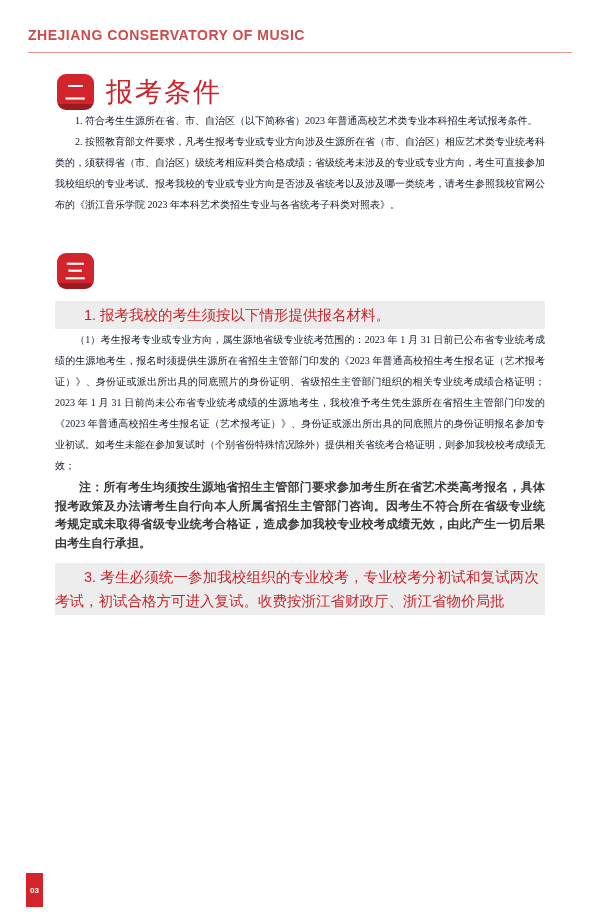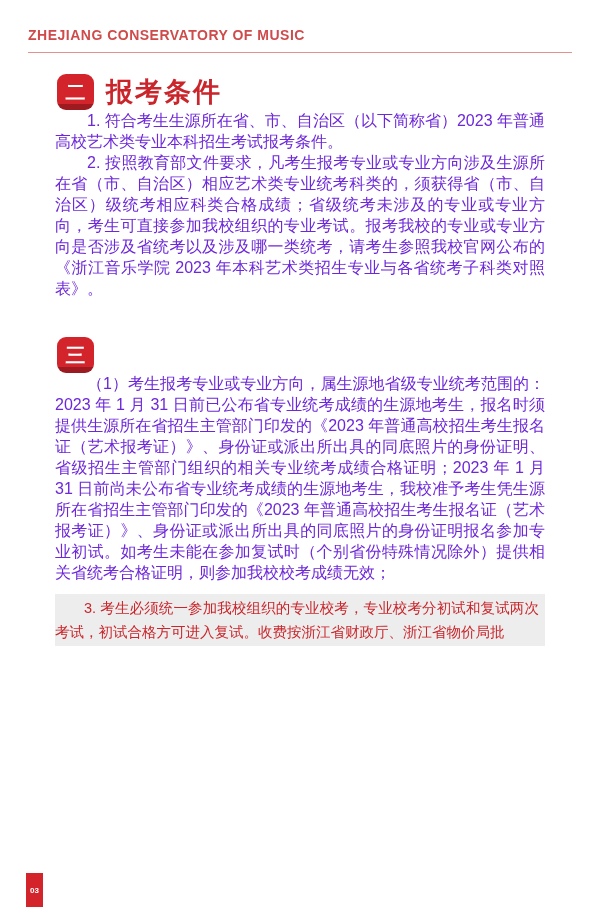--- a/index.html
+++ b/index.html
@@ -43,32 +43,33 @@
     font-weight: bold;
     font-family: "Liberation Serif", "DejaVu Serif", serif;
     display: flex;
     align-items: center;
     justify-content: center;
     flex: 0 0 auto;
   }
   .sec-title {
     margin: 0;
     font-size: 27px;
-    font-weight: bold;
+    font-weight: normal;
     color: #c9252b;
     letter-spacing: 2px;
     font-family: "Liberation Serif", "DejaVu Serif", serif;
   }
   p.body {
     margin: 0;
-    font-size: 16px;
+    font-size: 10px;
     line-height: 21px;
-    color: #6d28d9;
+    color: #0f172a;
     text-align: justify;
     text-indent: 2em;
+    font-family: Liberation Serif, serif;
   }
   .mt-p1 { margin-top: 19px; }
   .mt-p  { margin-top: 5px; }
   .mt-p2 { margin-top: 6px; }
   .mt-p3 { margin-top: 2px; }
   .hl {
     background: #ededed;
     color: #c9252b;
     font-size: 14.5px;
     line-height: 24px;
@@ -121,21 +122,23 @@
         <h2 class="sec-title">报考条件</h2>
       </div>
       <p class="body mt-p1">1. 符合考生生源所在省、市、自治区（以下简称省）2023 年普通高校艺术类专业本科招生考试报考条件。</p>
       <p class="body mt-p">2. 按照教育部文件要求，凡考生报考专业或专业方向涉及生源所在省（市、自治区）相应艺术类专业统考科类的，须获得省（市、自治区）级统考相应科类合格成绩；省级统考未涉及的专业或专业方向，考生可直接参加我校组织的专业考试。报考我校的专业或专业方向是否涉及省统考以及涉及哪一类统考，请考生参照我校官网公布的《浙江音乐学院 2023 年本科艺术类招生专业与各省统考子科类对照表》。</p>
     </section>
 
     <section>
       <div class="sec-head second">
         <div class="badge">三</div>
       </div>
+      <div class="hl one">1. 报考我校的考生须按以下情形提供报名材料。</div>
       <p class="body mt-p2">（1）考生报考专业或专业方向，属生源地省级专业统考范围的：2023 年 1 月 31 日前已公布省专业统考成绩的生源地考生，报名时须提供生源所在省招生主管部门印发的《2023 年普通高校招生考生报名证（艺术报考证）》、身份证或派出所出具的同底照片的身份证明、省级招生主管部门组织的相关专业统考成绩合格证明；2023 年 1 月 31 日前尚未公布省专业统考成绩的生源地考生，我校准予考生凭生源所在省招生主管部门印发的《2023 年普通高校招生考生报名证（艺术报考证）》、身份证或派出所出具的同底照片的身份证明报名参加专业初试。如考生未能在参加复试时（个别省份特殊情况除外）提供相关省统考合格证明，则参加我校校考成绩无效；</p>
+      <p class="note">注：所有考生均须按生源地省招生主管部门要求参加考生所在省艺术类高考报名，具体报考政策及办法请考生自行向本人所属省招生主管部门咨询。因考生不符合所在省级专业统考规定或未取得省级专业统考合格证，造成参加我校专业校考成绩无效，由此产生一切后果由考生自行承担。</p>
       <div class="hl three">3. 考生必须统一参加我校组织的专业校考，专业校考分初试和复试两次考试，初试合格方可进入复试。收费按浙江省财政厅、浙江省物价局批</div>
     </section>
 
   </div>
 
   <div class="page-num">03</div>
 
 </div>
 
 </body></html>

